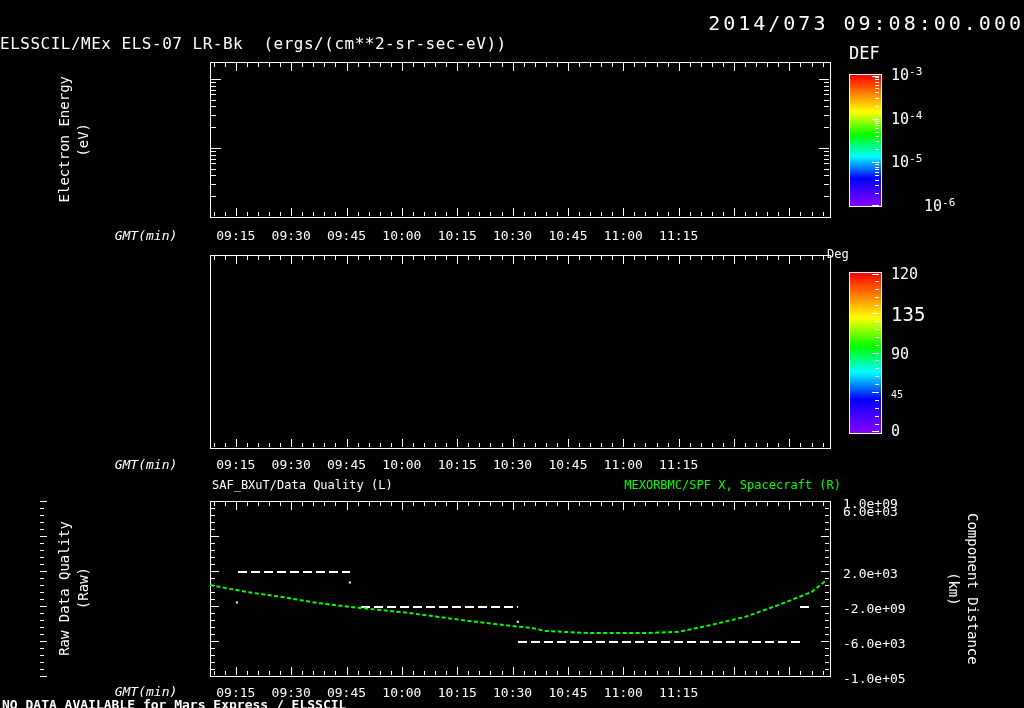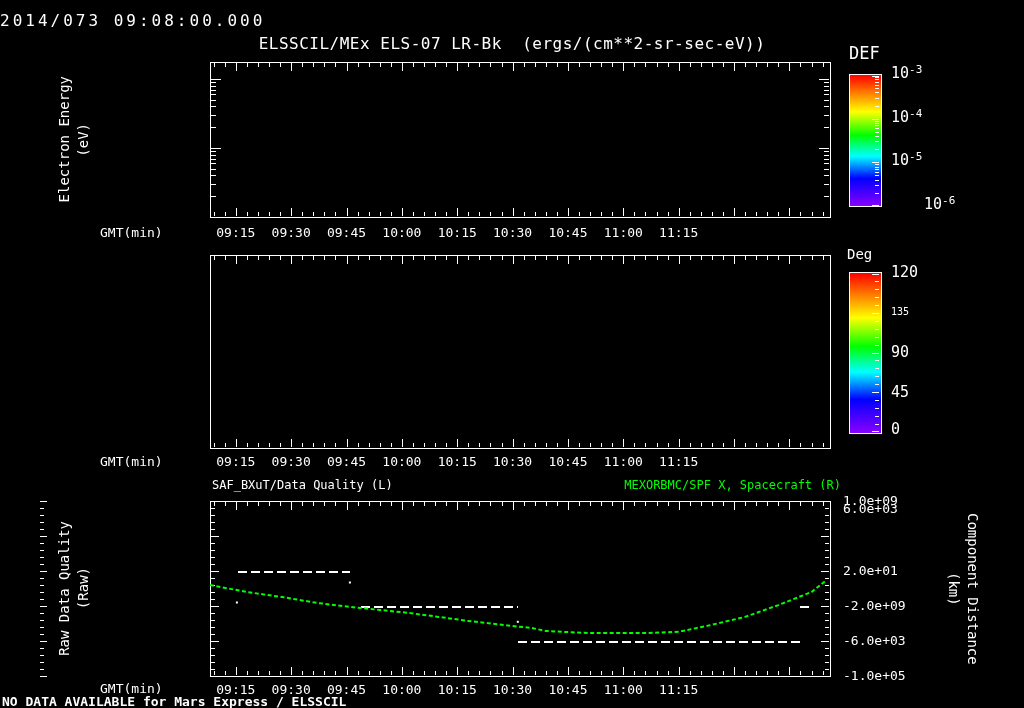--- a/index.html
+++ b/index.html
@@ -1,22 +1,22 @@
 <!DOCTYPE html>
 <html><head>
 <meta charset="utf-8">
 <style>
   html,body{margin:0;padding:0;background:#000;}
   body{width:1024px;height:708px;position:relative;overflow:hidden;
        font-family:"DejaVu Sans Mono","Liberation Mono",monospace;color:#fff;}
   .abs{position:absolute;}
-  .lbl{position:absolute;font-size:13px;line-height:14px;white-space:pre;color:#fff;}
-  .rgt{text-align:left;}
-  .title{width:1024px;text-align:left;font-size:16px;letter-spacing:3px;}
-  .subtitle{width:1024px;text-align:center;font-size:16px;letter-spacing:.5px;white-space:pre;}
+  .lbl{position:absolute;font-size:13px;line-height:19px;white-space:pre;color:#fff;}
+  .rgt{text-align:center;font-style:italic;}
+  .title{width:1024px;text-align:right;font-size:20px;letter-spacing:3px;}
+  .subtitle{width:1024px;font-size:16px;letter-spacing:.5px;white-space:pre;}
   .cbtitle{font-size:17px;line-height:18px;}
   .p3title{font-size:12px;line-height:16px;white-space:pre;}
   .vwrap{position:absolute;display:flex;align-items:center;gap:3px;}
   .vwrap.rev{flex-direction:row-reverse;}
   .vtext{writing-mode:vertical-rl;transform:rotate(180deg);font-size:14px;white-space:pre;}
   .vtext-cw{writing-mode:vertical-rl;font-size:14px;white-space:pre;}
   .exp{font-size:11px;position:relative;top:-5px;}
   .base{font-size:15px;}
   svg{position:absolute;left:0;top:0;pointer-events:none;}
   .cbar{position:absolute;border:1px solid #fff;}
@@ -26,21 +26,21 @@
 
 <div class="abs title" style="top:11px">2014/073 09:08:00.000</div>
 <div class="abs subtitle" style="top:34px">ELSSCIL/MEx ELS-07 LR-Bk  (ergs/(cm**2-sr-sec-eV))</div>
 
 <div class="abs" style="left:210px;top:62px;width:620px;height:155px"></div>
 <div class="abs" style="left:210px;top:255px;width:620px;height:193px"></div>
 <div class="abs" style="left:210px;top:501px;width:620px;height:175px"></div>
 
 <div class="abs cbtitle" style="left:849px;top:44px">DEF</div>
 <div class="cbar" id="cb1" style="left: 849px; top: 74px; width: 31px; height: 131px; background: linear-gradient(rgb(255, 0, 0) 0%, rgb(255, 128, 0) 14%, rgb(255, 255, 0) 28%, rgb(0, 255, 0) 46%, rgb(0, 255, 255) 62%, rgb(0, 0, 255) 79%, rgb(138, 0, 255) 100%);"></div>
-<div class="abs cbtitle" style="left:847px;top:245px;font-size:14px">Deg</div>
+<div class="abs cbtitle" style="left:827px;top:245px;font-size:12px">Deg</div>
 <div class="cbar" id="cb2" style="left: 849px; top: 272px; width: 31px; height: 160px; background: linear-gradient(rgb(255, 0, 0) 0%, rgb(255, 128, 0) 14%, rgb(255, 255, 0) 28%, rgb(0, 255, 0) 46%, rgb(0, 255, 255) 62%, rgb(0, 0, 255) 79%, rgb(138, 0, 255) 100%);"></div>
 
 <div class="vwrap" style="left:56px;top:62px;height:155px">
   <span class="vtext">Electron Energy</span>
   <span class="vtext">(eV)</span>
 </div>
 <div class="vwrap" style="left:56px;top:501px;height:175px">
   <span class="vtext">Raw Data Quality</span>
   <span class="vtext">(Raw)</span>
 </div>
@@ -92,30 +92,30 @@
 <div class="abs" id="p1yticks"></div>
 <div class="abs" id="cb1ticks">
     <span class="lbl" style="left: 891px; top: 66px;"><span class="base">10</span><span class="exp">-3</span></span>
     <span class="lbl" style="left: 891px; top: 110px;"><span class="base">10</span><span class="exp">-4</span></span>
     <span class="lbl" style="left: 891px; top: 153px;"><span class="base">10</span><span class="exp">-5</span></span>
     <span class="lbl" style="left: 891px; top: 197px; margin-left: 33px;"><span class="base">10</span><span class="exp">-6</span></span>
   </div>
 <div class="abs" id="p2rows"></div>
 <div class="abs" id="cb2ticks">
     <span class="lbl" style="left: 891px; top: 265px; font-size: 15px;">120</span>
-    <span class="lbl" style="left: 891px; top: 305px; font-size: 10px;">135</span>
+    <span class="lbl" style="left: 891px; top: 305px; font-size: 19px;">135</span>
     <span class="lbl" style="left: 891px; top: 344.5px; font-size: 15px;">90</span>
-    <span class="lbl" style="left: 891px; top: 384.5px; font-size: 15px;">45</span>
+    <span class="lbl" style="left: 891px; top: 384.5px; font-size: 10px;">45</span>
     <span class="lbl" style="left: 891px; top: 422px; font-size: 15px;">0</span>
   </div>
 <div class="abs" id="p3lticks"></div>
 <div class="abs" id="p3rticks">
     <span class="lbl" style="left: 843px; top: 494px;">1.0e+09</span>
     <span class="lbl" style="left: 843px; top: 502px;">6.0e+03</span>
-    <span class="lbl" style="left: 843px; top: 564px;">2.0e+01</span>
+    <span class="lbl" style="left: 843px; top: 564px;">2.0e+03</span>
     <span class="lbl" style="left: 843px; top: 599px;">-2.0e+09</span>
     <span class="lbl" style="left: 843px; top: 634px;">-6.0e+03</span>
     <span class="lbl" style="left: 843px; top: 669px;">-1.0e+05</span>
   </div>
 
 <div class="lbl" style="left:2px;top:695px;font-weight:bold">NO DATA AVAILABLE for Mars Express / ELSSCIL</div>
 
 <svg id="plot" width="1024" height="708">
     <rect x="210.5" y="62.5" width="620" height="155" fill="none" stroke="#ffffff" shape-rendering="crispEdges"></rect>
     <rect x="210.5" y="255.5" width="620" height="193" fill="none" stroke="#ffffff" shape-rendering="crispEdges"></rect>

